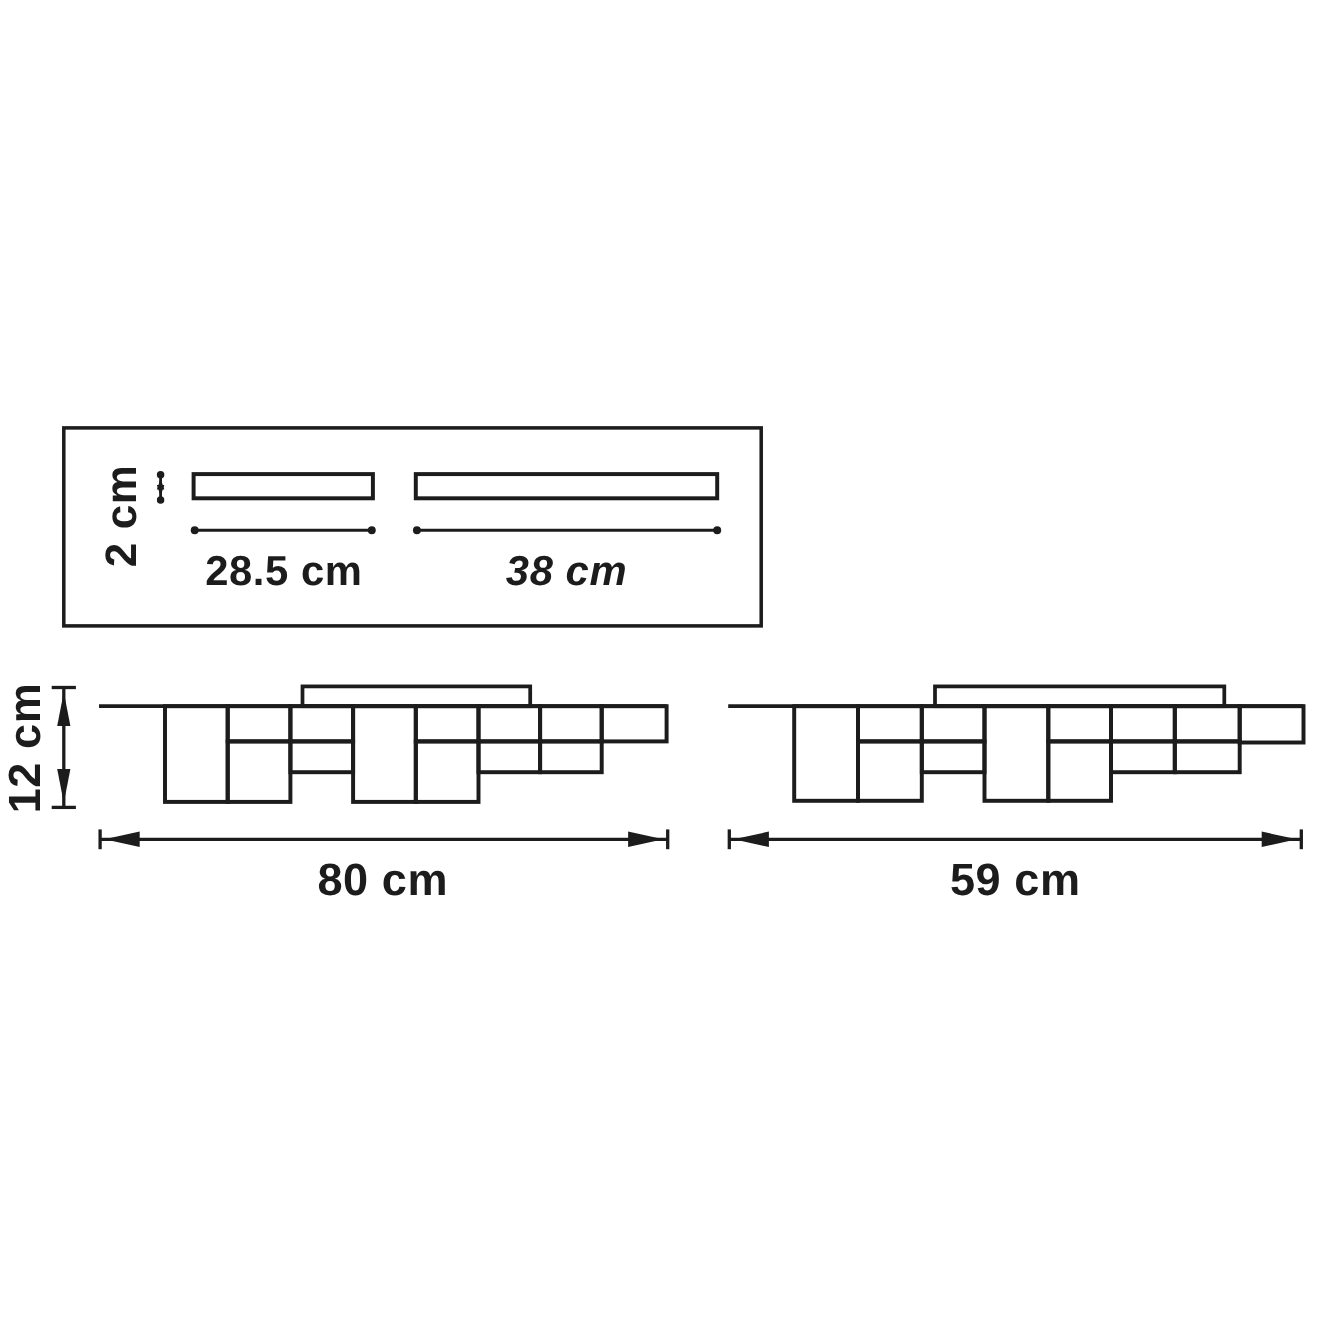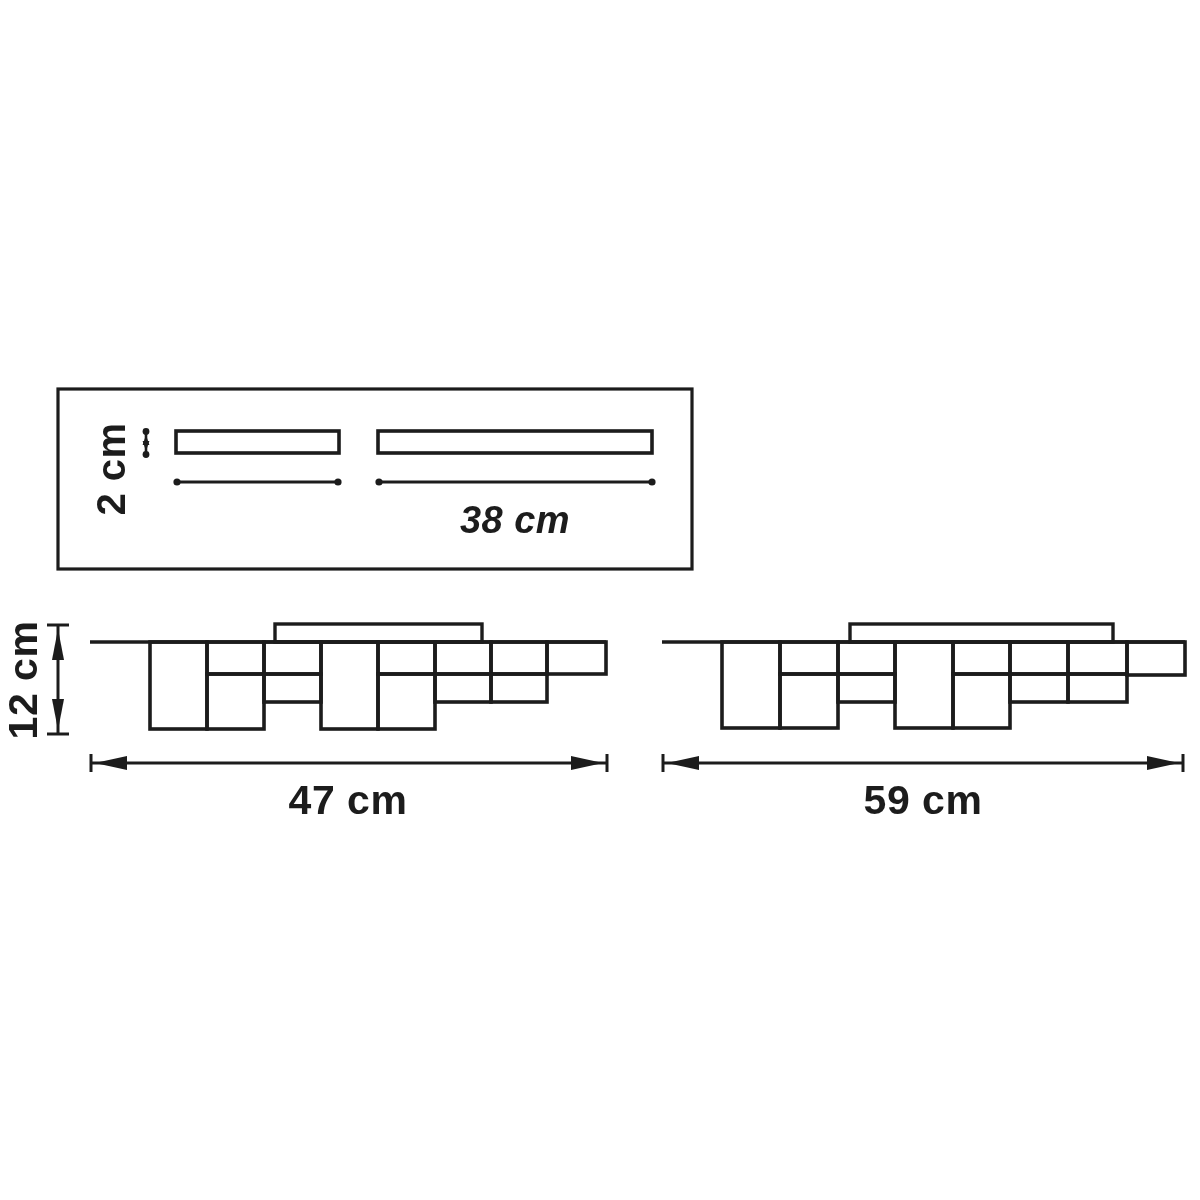--- a/index.html
+++ b/index.html
@@ -132,22 +132,23 @@
         <line x1="663" y1="754" x2="663" y2="772"></line>
         <line x1="1183" y1="754" x2="1183" y2="772"></line>
         <polygon points="667,763 699,756 699,770" fill="#1c1c1c" stroke="none"></polygon>
         <polygon points="1179,763 1147,756 1147,770" fill="#1c1c1c" stroke="none"></polygon>
       </g>
     </g>
   </svg>
 
   <div class="dim-label rotated" style="left:111px; top:469px; font-size:40px;">2 cm</div>
 
+  <div class="dim-label" style="left:258px; top:520px;">28.5 cm</div>
 
   <div class="dim-label" style="left:515px; top:520px;font-style:italic;">38 cm</div>
 
   <div class="dim-label rotated big" style="left:23px; top:680px;">12 cm</div>
 
-  <div class="dim-label big" style="left:348px; top:800px;">47 cm</div>
+  <div class="dim-label big" style="left:348px; top:800px;">80 cm</div>
 
   <div class="dim-label big" style="left:923px; top:800px;text-align:center;">59 cm</div>
 
 </div>
 
 </body></html>

